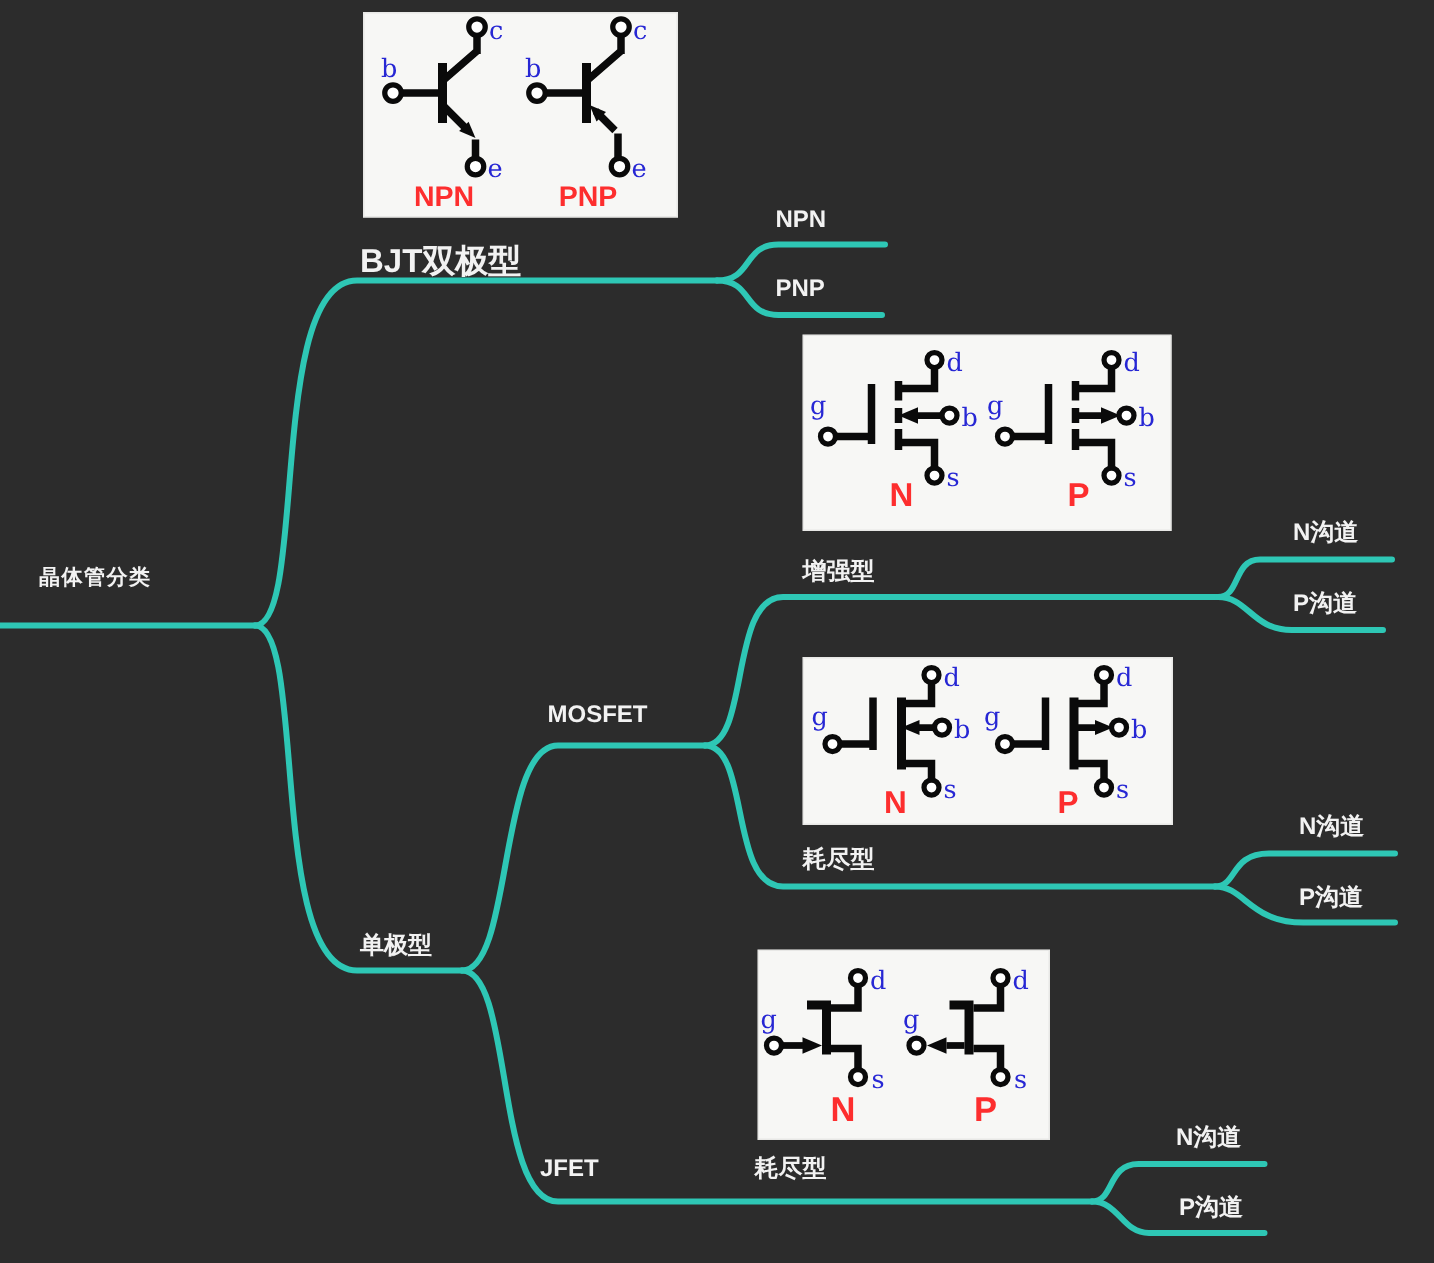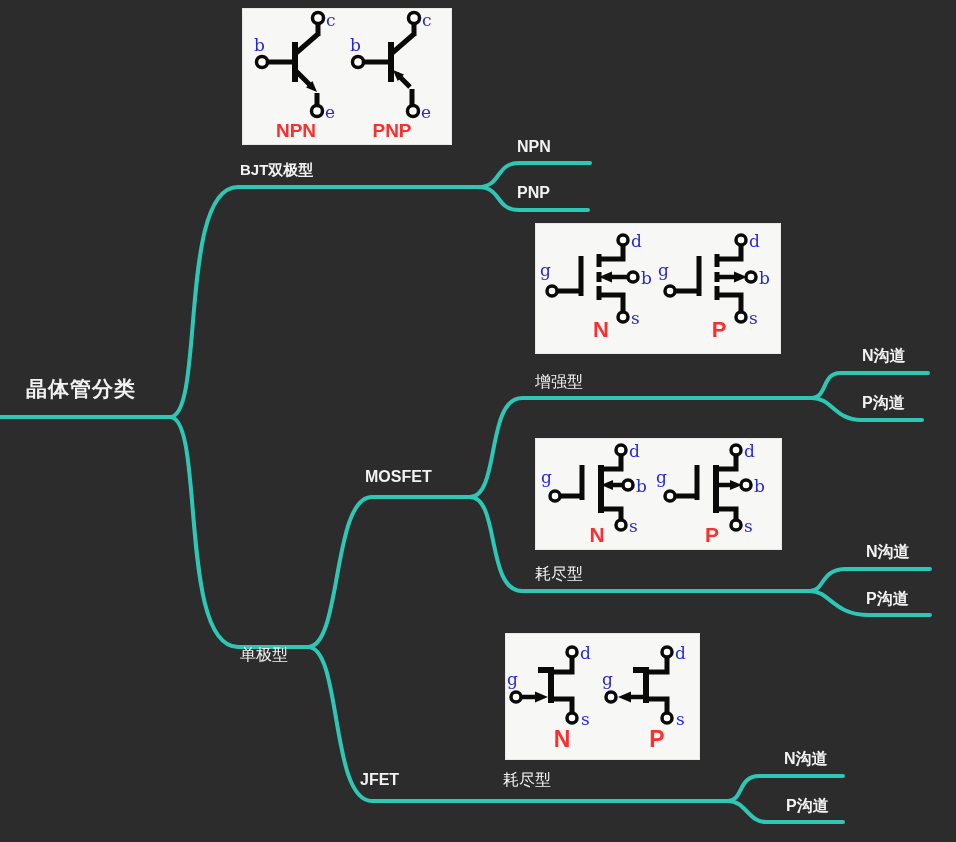--- a/index.html
+++ b/index.html
@@ -6,24 +6,24 @@
   body{
     width:956px;height:842px;position:relative;overflow:hidden;
     background:#2c2c2c;
     font-family:"Liberation Sans",sans-serif;
   }
   #canvas{position:absolute;left:0;top:0;width:956px;height:842px;}
   svg.links{position:absolute;left:0;top:0;}
   .link{fill:none;stroke:#2ec7b5;stroke-width:4;stroke-linecap:round;}
   .nodelabel{
     position:absolute;color:#f2f2f2;font-size:16px;line-height:1.2;
-    white-space:nowrap;cursor:default;
+    white-space:nowrap;cursor:default;font-weight:bold;
   }
   .bold{font-weight:bold;}
-  .root-label{font-size:21px;font-weight:bold;letter-spacing:1px;}
+  .root-label{font-size:14px;font-weight:bold;letter-spacing:1px;}
   .symimg{
     position:absolute;background:#f7f7f5;box-shadow:0 0 0 1px #e8e8e6 inset;
   }
   .symimg svg{display:block;width:100%;height:100%;}
   .sym-stroke{fill:none;stroke:#0a0a0a;stroke-linecap:butt;stroke-linejoin:miter;}
   .term{fill:#ffffff;stroke:#0a0a0a;stroke-width:3.5;}
   .lead{stroke-width:5;}
   .thin{stroke-width:4.5;}
   .bar{stroke-width:6;}
   .arrow{fill:#0a0a0a;stroke:none;}
@@ -48,25 +48,25 @@
     <path class="link" d="M470,497 C500,497 486,591 522,591 H810"></path>
     <path class="link" d="M810,591 C825,591 820,569 846,569 H930"></path>
     <path class="link" d="M810,591 C830,591 833,615 869,615 H930"></path>
     <path class="link" d="M308,647 C342,647 330,801 372,801 H728"></path>
     <path class="link" d="M728,801 C743,801 738,776 759,776 H843"></path>
     <path class="link" d="M728,801 C746,801 748,822 766,822 H843"></path>
   </svg>
 
   <div class="nodelabel root-label" style="left:26px;top:376px;">晶体管分类</div>
 
-  <div class="nodelabel bold" style="left:240px;top:161px;font-size:15px;">BJT双极型</div>
+  <div class="nodelabel bold" style="left:240px;top:161px;font-size:22px;">BJT双极型</div>
   <div class="nodelabel bold" style="left:517px;top:137px;">NPN</div>
   <div class="nodelabel bold" style="left:517px;top:183px;">PNP</div>
 
-  <div class="nodelabel" style="left:240px;top:621px;margin-top:24px;">单极型</div>
+  <div class="nodelabel" style="left:240px;top:621px;">单极型</div>
   <div class="nodelabel bold" style="left:365px;top:467px;">MOSFET</div>
 
   <div class="nodelabel" style="left:535px;top:372px;">增强型</div>
   <div class="nodelabel bold" style="left:862px;top:346px;">N沟道</div>
   <div class="nodelabel bold" style="left:862px;top:393px;">P沟道</div>
 
   <div class="nodelabel" style="left:535px;top:564px;">耗尽型</div>
   <div class="nodelabel bold" style="left:866px;top:542px;">N沟道</div>
   <div class="nodelabel bold" style="left:866px;top:589px;">P沟道</div>
 

